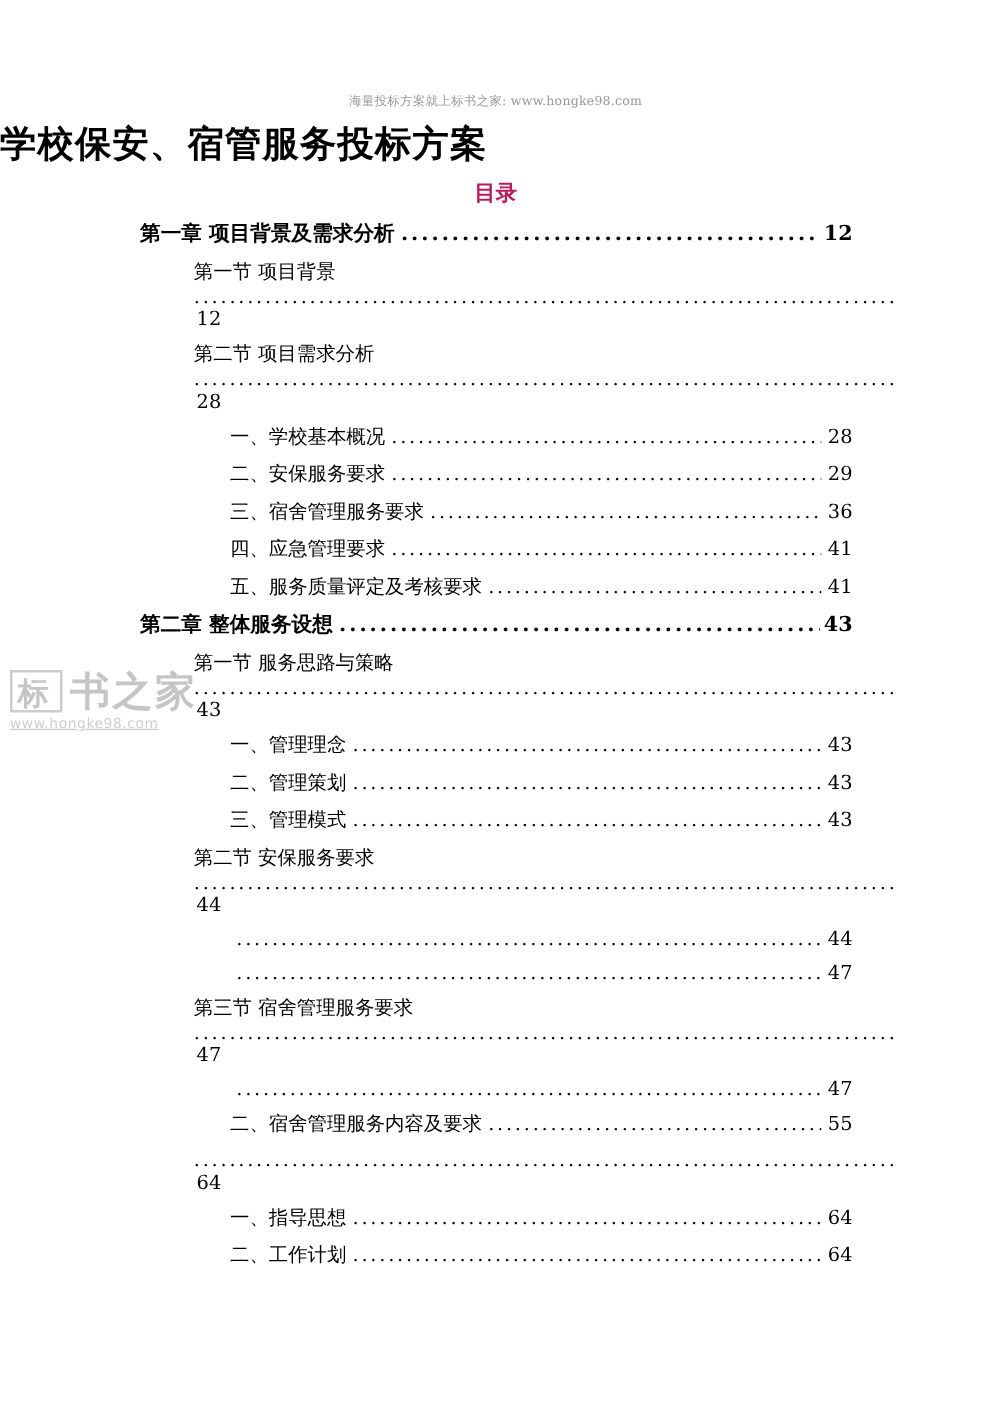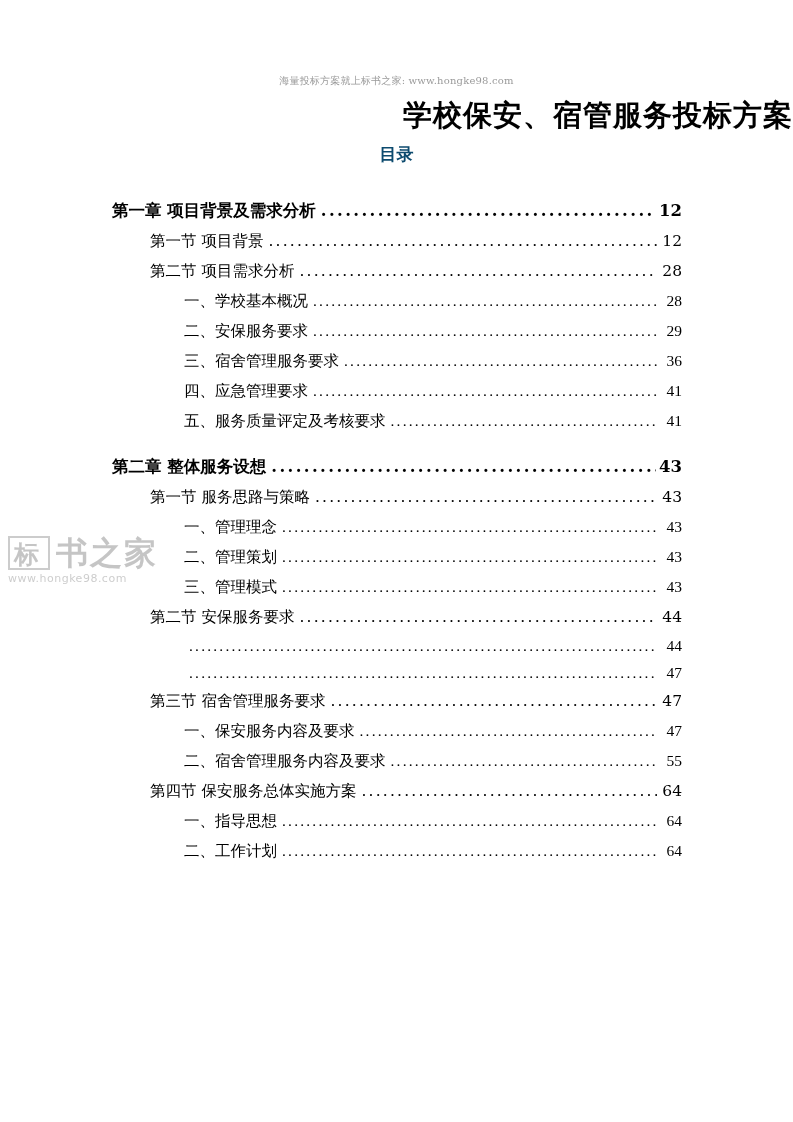--- a/index.html
+++ b/index.html
@@ -26,37 +26,37 @@
     font-family: "DejaVu Serif", "Liberation Serif", serif;
     font-size: 10px;
     color: #9a9a9a;
     letter-spacing: 0.2px;
   }
   .doc-title {
     position: absolute;
     top: 96px;
     left: 0;
     width: 100%;
-    text-align: right;
+    text-align: left;
     font-family: "DejaVu Serif", "Liberation Serif", serif;
     font-size: 29px;
     font-weight: bold;
     color: #000000;
     letter-spacing: 1px;
   }
   .toc-title {
     position: absolute;
     top: 143px;
     left: 0;
     width: 100%;
     text-align: center;
     font-family: "DejaVu Serif", "Liberation Serif", serif;
     font-size: 17px;
     font-weight: bold;
-    color: #0c4a6e;
+    color: #be185d;
   }
   .toc {
     position: absolute;
     top: 176px;
     left: 112px;
     width: 570px;
   }
   .toc-entry {
     display: flex;
     align-items: baseline;
@@ -82,35 +82,34 @@
     flex: 0 0 auto;
     font-size: 15.5px;
     min-width: 22px;
     text-align: right;
   }
   
   .lvl-chapter {
     font-weight: bold;
     padding-left: 0px;
     margin-bottom: 9px;
-    margin-top: 24px;
   }
   .lvl-chapter .label, .lvl-chapter .leader, .lvl-chapter .page-no {
     font-weight: bold;
     font-size: 16.5px;
   }
   .lvl-chapter .leader { letter-spacing: 2.4px; }
   .lvl-section {
     padding-left: 38px;
     margin-bottom: 9px;
+    flex-direction: column;
   }
   .lvl-item {
     padding-left: 72px;
     margin-bottom: 9px;
-    font-family: Liberation Serif, serif;
   }
 
   
   .wm-logo {
     position: absolute;
     left: 8px;
     top: 536px;
     width: 160px;
     height: 62px;
     opacity: 0.5;
@@ -245,31 +244,29 @@
       <div class="toc-entry lvl-item">
         <span class="leader">...............................................................................</span>
         <span class="page-no">47</span>
       </div>
       <div class="toc-entry lvl-section">
         <span class="label">第三节  宿舍管理服务要求</span>
         <span class="leader">...............................................................................</span>
         <span class="page-no">47</span>
       </div>
       <div class="toc-entry lvl-item">
-        <span class="label">一、保安服务内容及要求</span>
         <span class="leader">...............................................................................</span>
         <span class="page-no">47</span>
       </div>
       <div class="toc-entry lvl-item">
         <span class="label">二、宿舍管理服务内容及要求</span>
         <span class="leader">...............................................................................</span>
         <span class="page-no">55</span>
       </div>
       <div class="toc-entry lvl-section">
-        <span class="label">第四节  保安服务总体实施方案</span>
         <span class="leader">...............................................................................</span>
         <span class="page-no">64</span>
       </div>
       <div class="toc-entry lvl-item">
         <span class="label">一、指导思想</span>
         <span class="leader">...............................................................................</span>
         <span class="page-no">64</span>
       </div>
       <div class="toc-entry lvl-item">
         <span class="label">二、工作计划</span>
@@ -277,16 +274,16 @@
         <span class="page-no">64</span>
       </div>
     </div>
 
   <div class="wm-logo">
     <div class="wm-box"></div>
     <div class="wm-inner">标</div>
     <div class="wm-rest">
       <div class="wm-text">书之家</div>
     </div>
-    <div class="wm-url" style="position:absolute;left:0;top:38px;">www.hongke98.com</div>
+    <div class="wm-url" style="position:absolute;left:0;top:38px;text-decoration:underline;">www.hongke98.com</div>
   </div>
 
 </div>
 
 </body></html>

